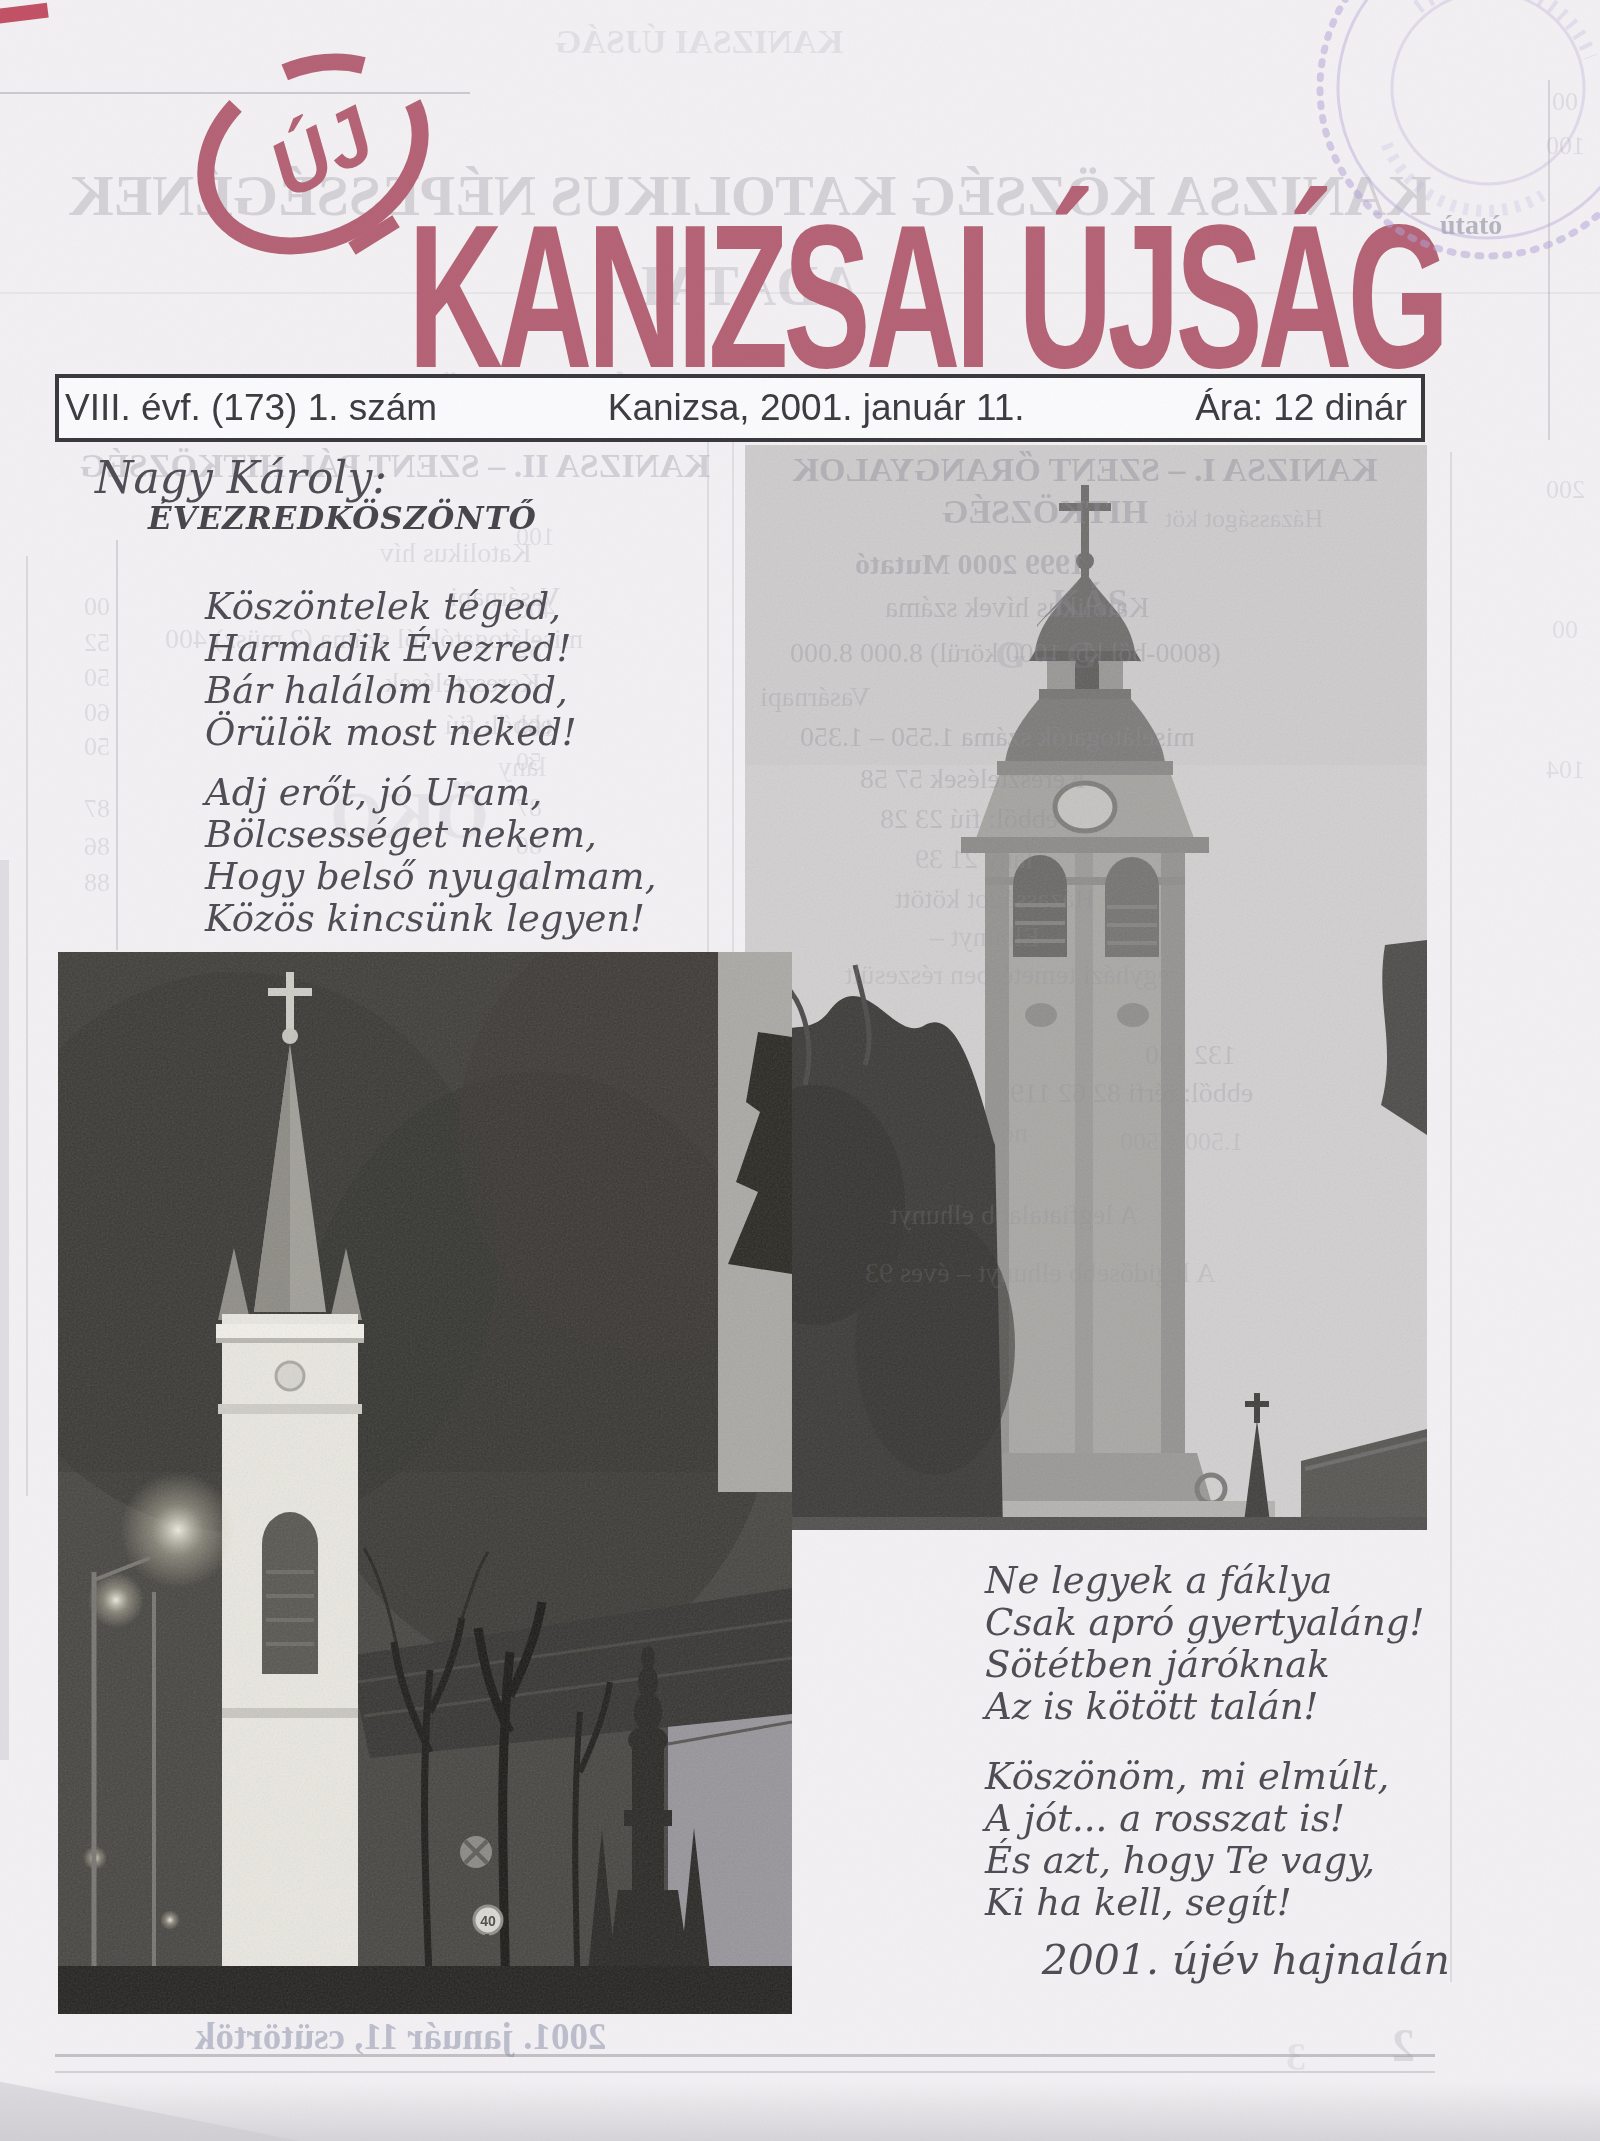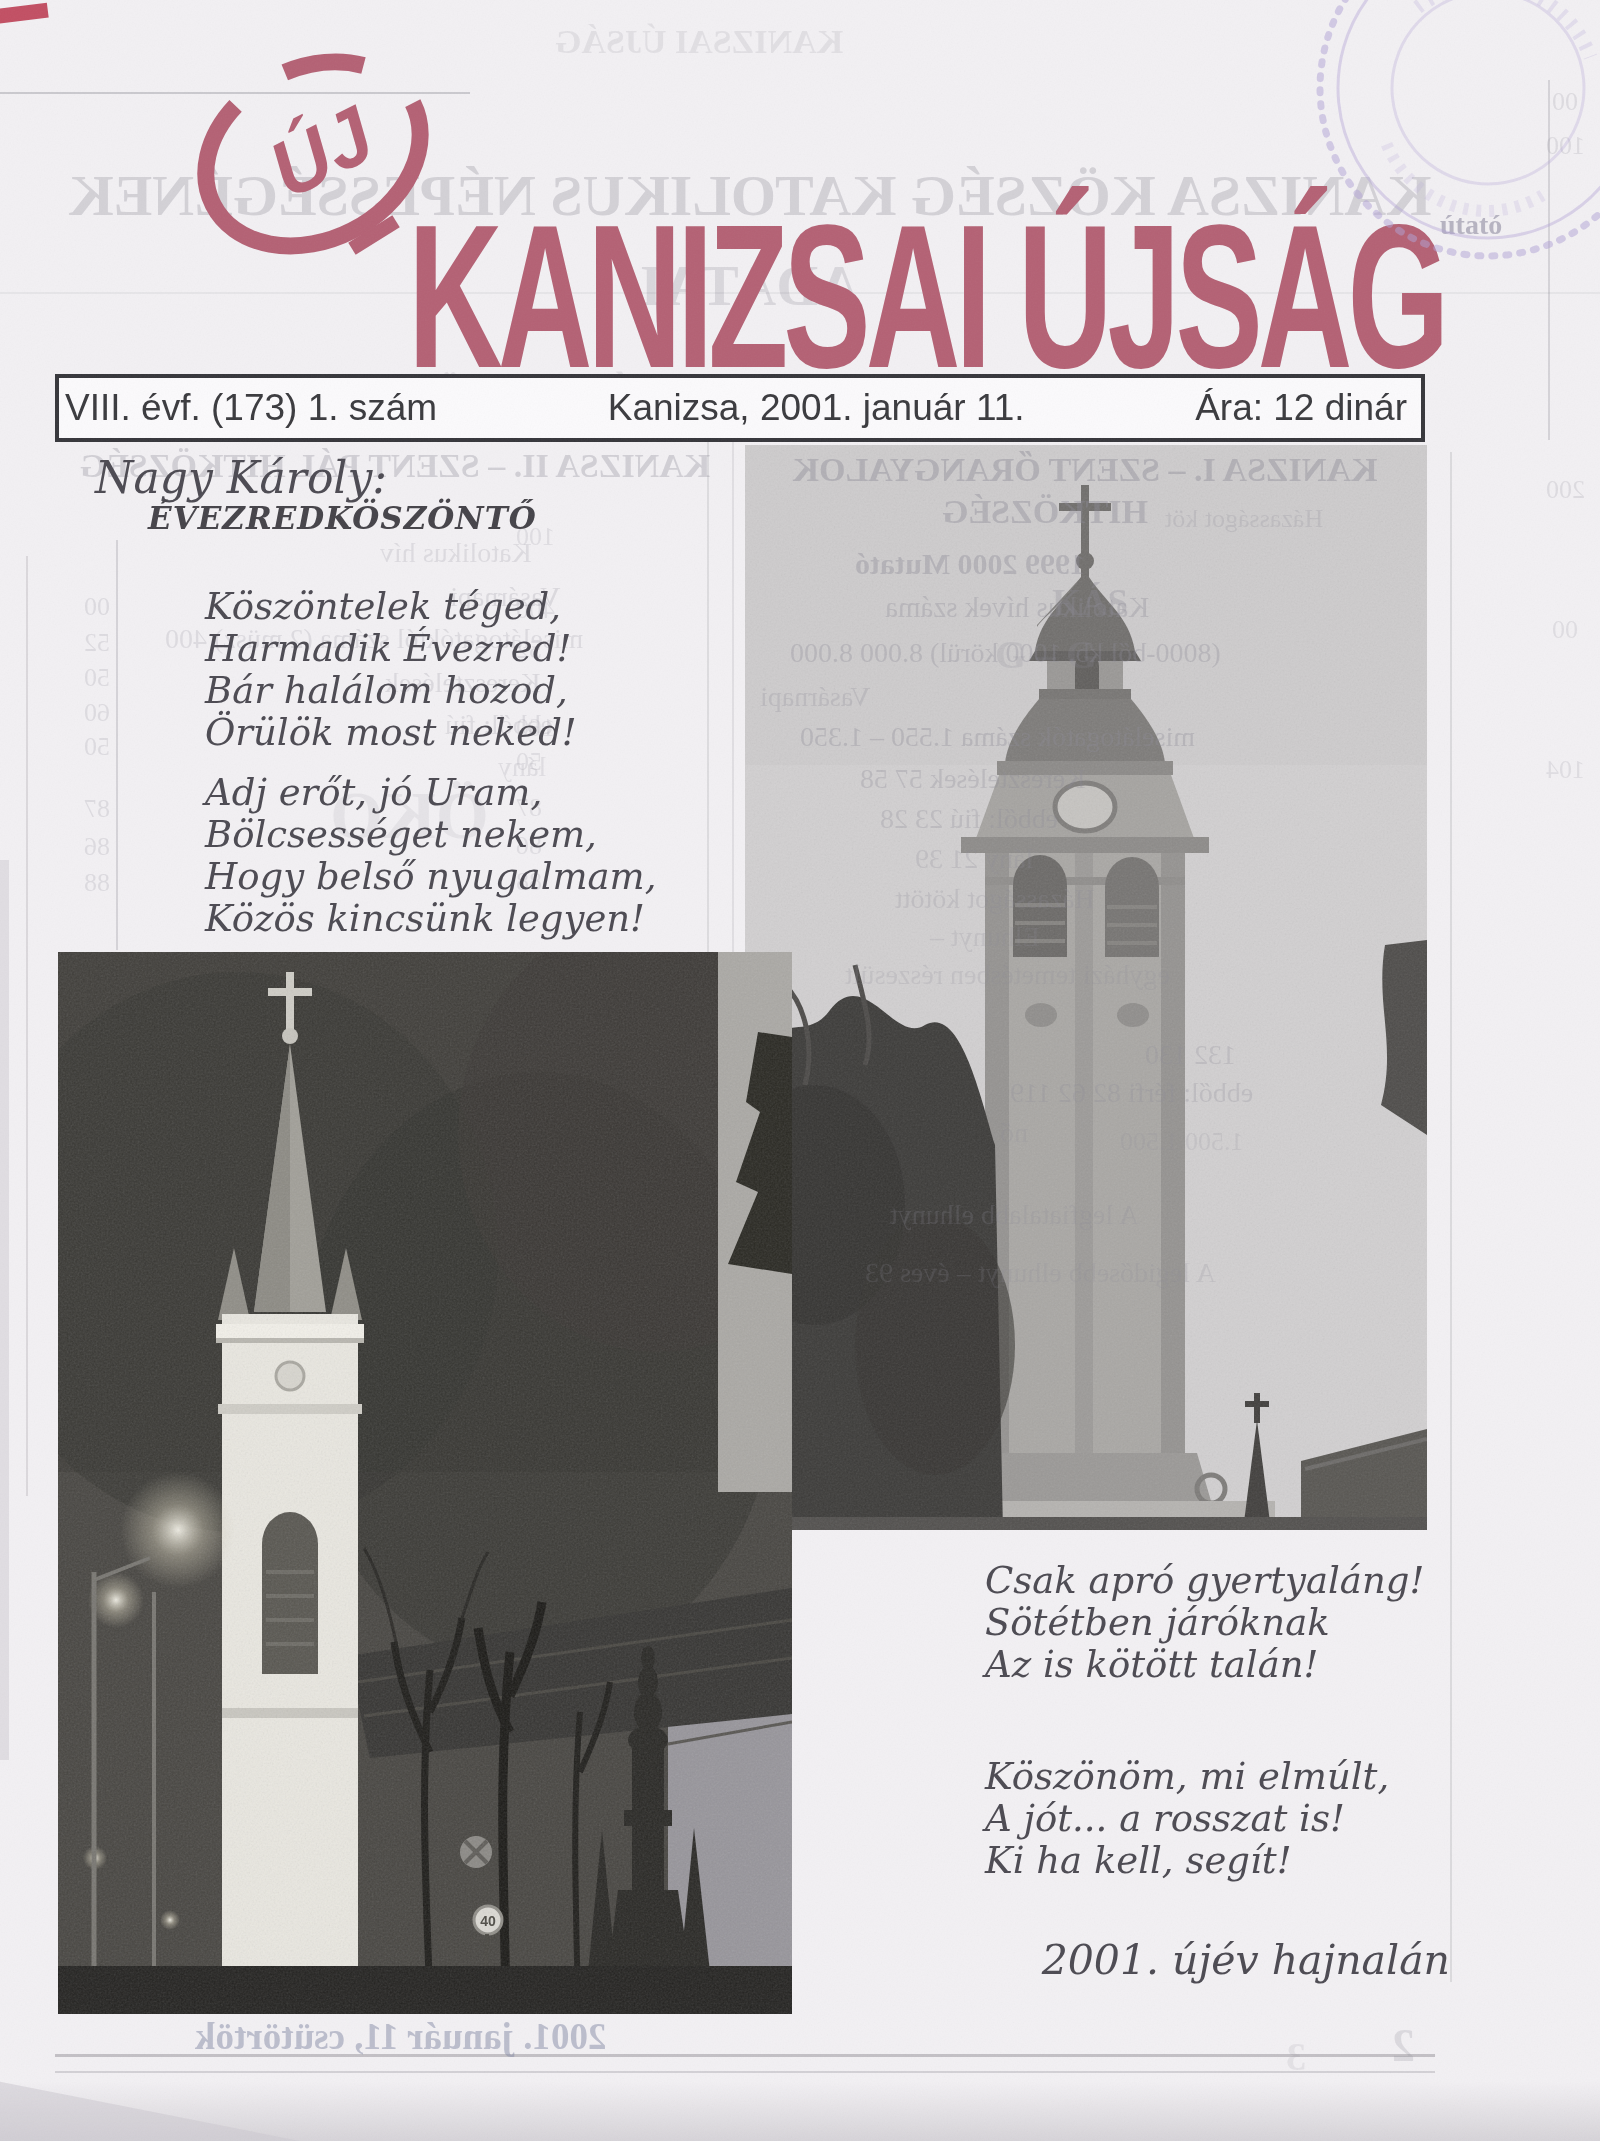--- a/index.html
+++ b/index.html
@@ -313,27 +313,29 @@
       <div>Hogy belső nyugalmam,</div>
       <div>Közös kincsünk legyen!</div>
     </div>
     <div id="stanza-0" class="stanza script">
       <div>Köszöntelek téged,</div>
       <div>Harmadik Évezred!</div>
       <div>Bár halálom hozod,</div>
       <div>Örülök most neked!</div>
     </div>
     <div id="stanza-2" class="stanza script">
+      <div>Ne legyek a fáklya</div>
       <div>Csak apró gyertyaláng!</div>
       <div>Sötétben járóknak</div>
       <div>Az is kötött talán!</div>
     </div>
     <div id="stanza-3" class="stanza script">
       <div>Köszönöm, mi elmúlt,</div>
       <div>A jót... a rosszat is!</div>
+      <div>És azt, hogy Te vagy,</div>
       <div>Ki ha kell, segít!</div>
     </div>
     <div id="poem-closing" class="script">2001. újév hajnalán</div>
   </div>
 
   <svg id="stamp" viewBox="0 0 400 400">
     <g stroke="#b2a3d6" fill="none">
       <circle cx="200" cy="200" r="168" stroke-width="7" stroke-dasharray="3 11" stroke-linecap="round"></circle>
       <circle cx="200" cy="200" r="150" stroke-width="3" opacity=".8"></circle>
       <circle cx="200" cy="200" r="96" stroke-width="3" opacity=".6"></circle>

